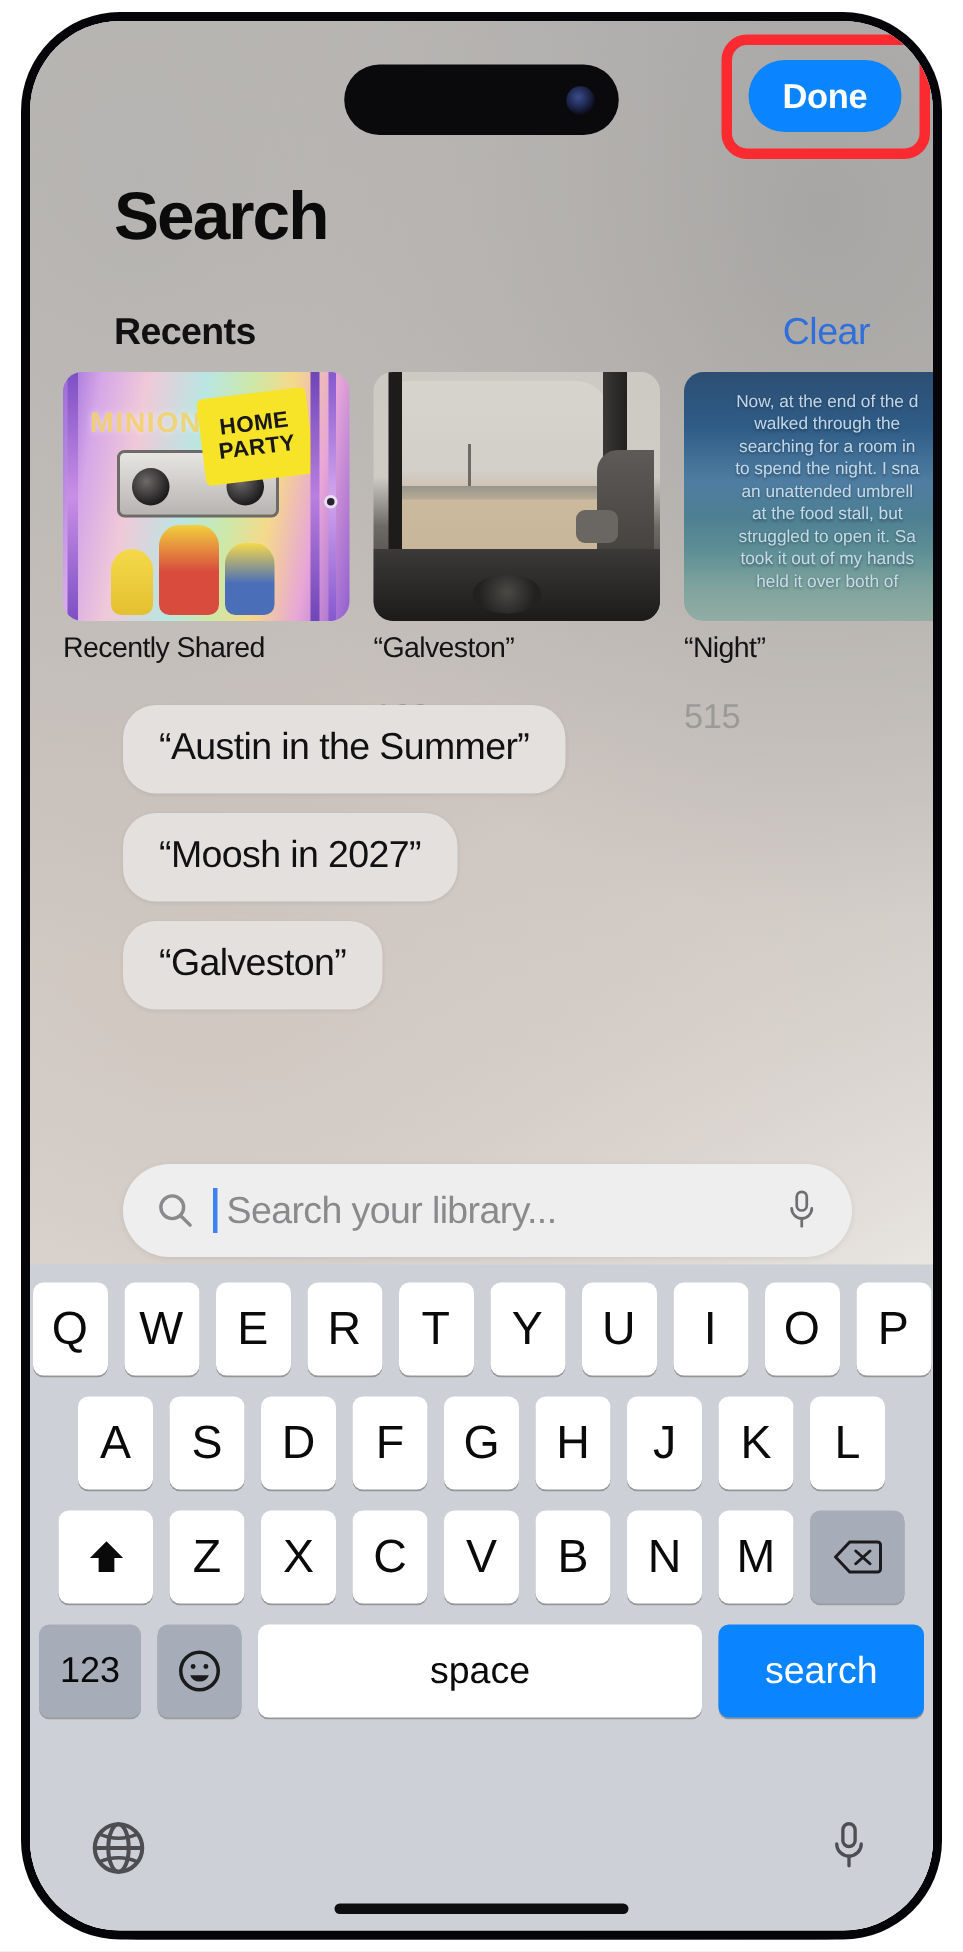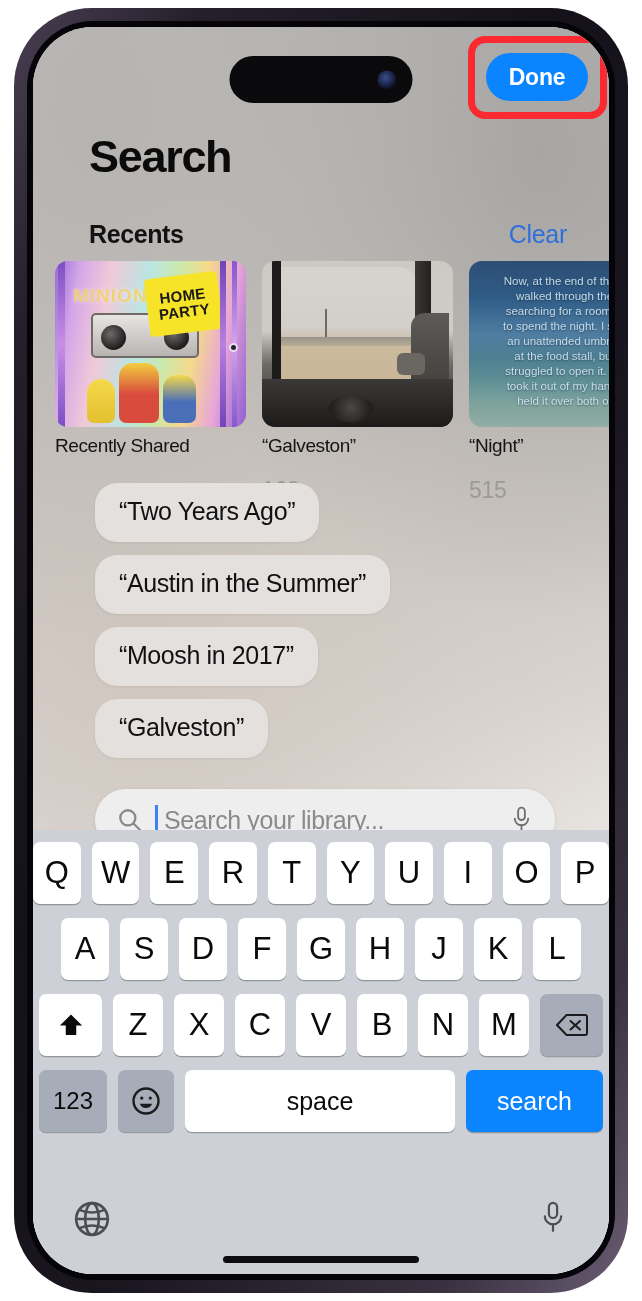--- a/index.html
+++ b/index.html
@@ -14,21 +14,20 @@
 
   
   .phone-frame {
     position: absolute;
     left: 14px;
     top: 8px;
     width: 614px;
     height: 1285px;
     border-radius: 78px;
     background: linear-gradient(120deg,#4a3f52 0%, #241f2a 14%, #14111a 40%, #1a1620 62%, #39313f 86%, #6b5d74 100%);
-    padding: 13px;
   }
   .phone-inner-ring {
     width: 100%;
     height: 100%;
     border-radius: 66px;
     background: #050509;
     padding: 6px;
   }
   .screen {
     position: relative;
@@ -453,27 +452,24 @@
               </div>
             </div>
             <div class="card-title">“Night”</div>
             <div class="card-count">515</div>
           </div>
 
         </div>
 
         <div class="pills">
           <div class="pill-row">
-            <button class="pill">“Two Years Ago”</button>
-          </div>
-          <div class="pill-row">
             <button class="pill">“Austin in the Summer”</button>
           </div>
           <div class="pill-row">
-            <button class="pill">“Moosh in 2017”</button>
+            <button class="pill">“Moosh in 2027”</button>
           </div>
           <div class="pill-row">
             <button class="pill">“Galveston”</button>
           </div>
         </div>
       </div>
 
       <div class="searchbar">
         <svg class="search-icon" viewBox="0 0 24 24">
           <circle cx="10" cy="10" r="7" fill="none" stroke="#8a8a8d" stroke-width="2.1"></circle>

